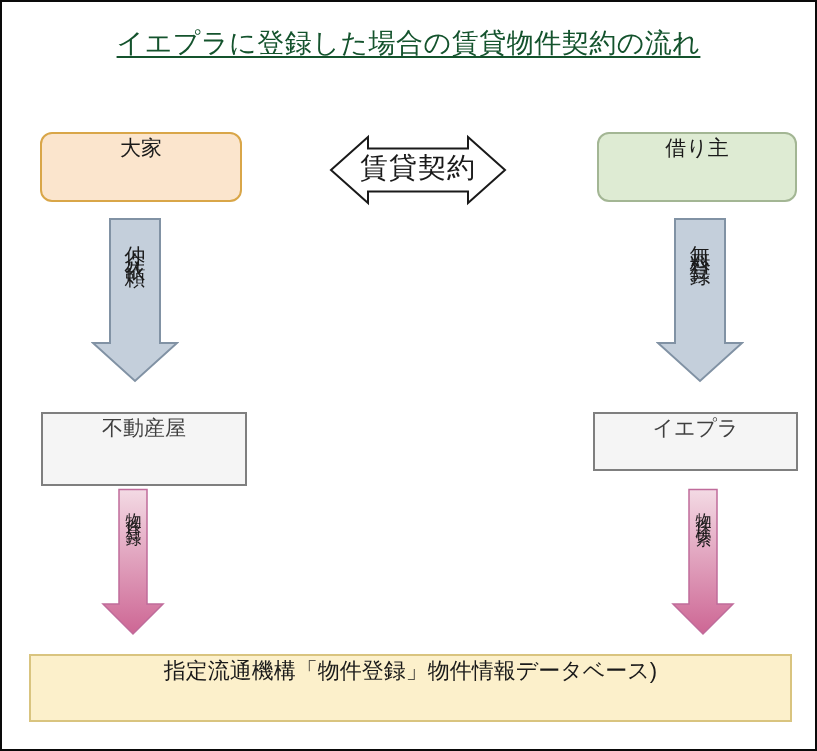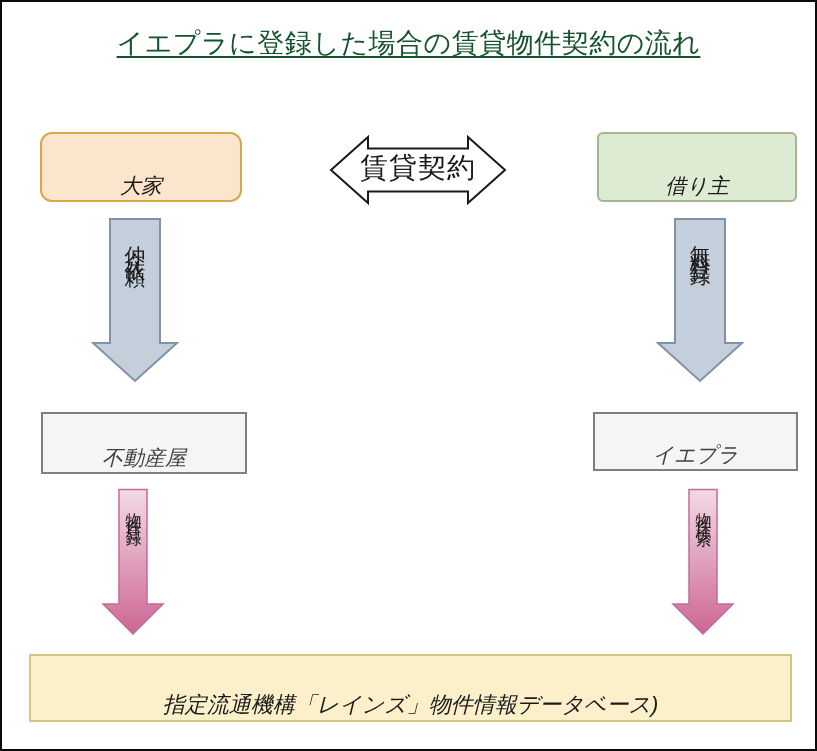--- a/index.html
+++ b/index.html
@@ -17,28 +17,27 @@
     position:absolute;top:23px;left:0;width:100%;
     text-align:center;
     font-size:27px;font-weight:500;letter-spacing:0.5px;
     text-decoration:underline;
     text-underline-offset:4px;
     color:#14532d;
   }
   .node{
     position:absolute;
     box-sizing:border-box;
-    display:flex;align-items:flex-end;justify-content:center;
+    display:flex;align-items:flex-start;justify-content:center;
     font-size:21px;
     background:#fff;
-    font-style:italic;
   }
   .node.owner{left:38px;top:130px;width:202px;height:70px;border:2px solid #D9A648;border-radius:12px;background:#FBE5CD;color:#1a1a1a;}
-  .node.tenant{left:595px;top:130px;width:200px;height:70px;border:2px solid #A3B694;border-radius:6px;background:#DEEBD3;color:#1a1a1a;}
-  .node.realtor{left:39px;top:410px;width:206px;height:62px;border:2px solid #7F7F7F;background:#F5F5F5;color:#3f3f3f;}
+  .node.tenant{left:595px;top:130px;width:200px;height:70px;border:2px solid #A3B694;border-radius:12px;background:#DEEBD3;color:#1a1a1a;}
+  .node.realtor{left:39px;top:410px;width:206px;height:74px;border:2px solid #7F7F7F;background:#F5F5F5;color:#3f3f3f;}
   .node.iepla{left:591px;top:410px;width:205px;height:59px;border:2px solid #7F7F7F;background:#F5F5F5;color:#3f3f3f;}
   .node.reins{left:27px;top:652px;width:763px;height:68px;border:2px solid #D9C47F;background:#FCF0CB;font-size:22px;color:#1a1a1a;}
   .harrow{position:absolute;left:326px;top:132px;width:180px;height:72px;}
   .harrow .hlabel{
     position:absolute;top:50%;left:50%;transform:translate(-50%,-54%);
     font-size:28px;letter-spacing:1px;color:#1a1a1a;white-space:nowrap;
   }
   .varrow{position:absolute;width:88px;height:166px;}
   .varrow.left{left:89px;top:215px;}
   .varrow.right{left:654px;top:215px;}
@@ -115,16 +114,16 @@
   </div>
 
   <div class="parrow right">
     <svg width="64" height="148" viewBox="0 0 64 148">
       <polygon points="18,1.5 46,1.5 46,116 62,116 32,146 2,116 18,116" fill="url(#pinkgrad)" stroke-width="1.5" stroke-linejoin="miter" stroke="#C06C9B"></polygon>
     </svg>
     <div class="plabel">物件検索</div>
   </div>
 
   <div class="node reins">
-    <span>指定流通機構「レインズ」物件情報データベース)</span>
+    <span>指定流通機構「物件登録」物件情報データベース)</span>
   </div>
 
 </div>
 
 </body></html>

